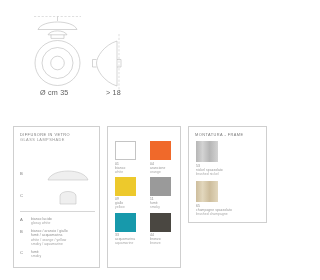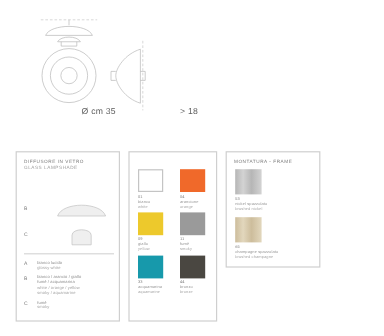--- a/index.html
+++ b/index.html
@@ -25,30 +25,29 @@
   #tech-drawing svg { display: block; }
 
   .dim-row {
     position: absolute;
     left: 0; top: 88px;
     width: 280px;
     height: 14px;
     font-size: 7.2px;
     color: #5d5d5d;
     letter-spacing: 0.2px;
-    margin-left: 28px;
   }
   .dim-diameter {
     position: absolute;
     left: 40px; top: 0;
     white-space: nowrap;
   }
   .dim-depth {
     position: absolute;
-    left: 122px; top: 0;
+    left: 106px; top: 0;
     white-space: nowrap;
   }
 
   
   .panel {
     position: absolute;
     border: 0.7px solid #cfcfcf;
     background: #ffffff;
     box-sizing: border-box;
   }

